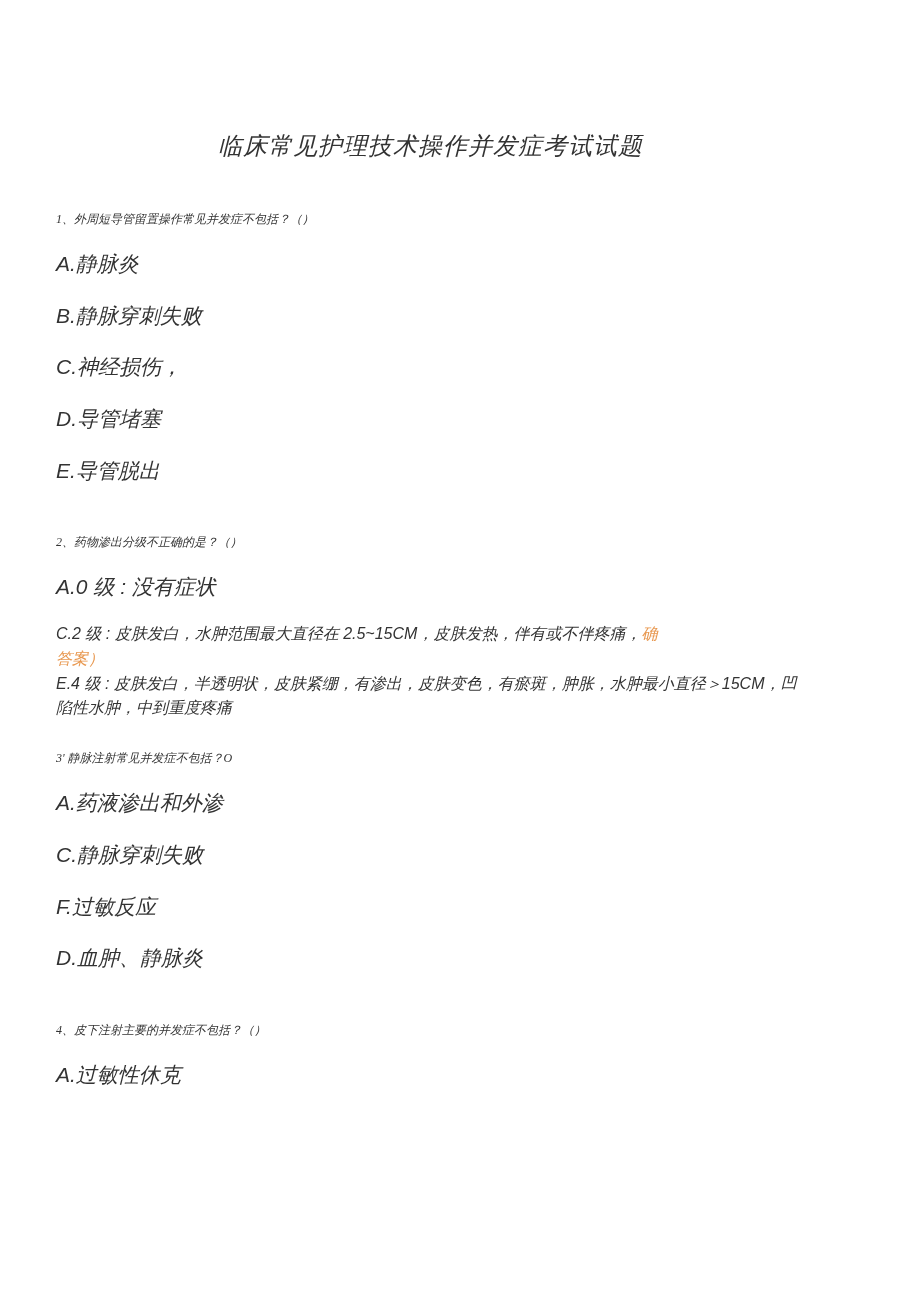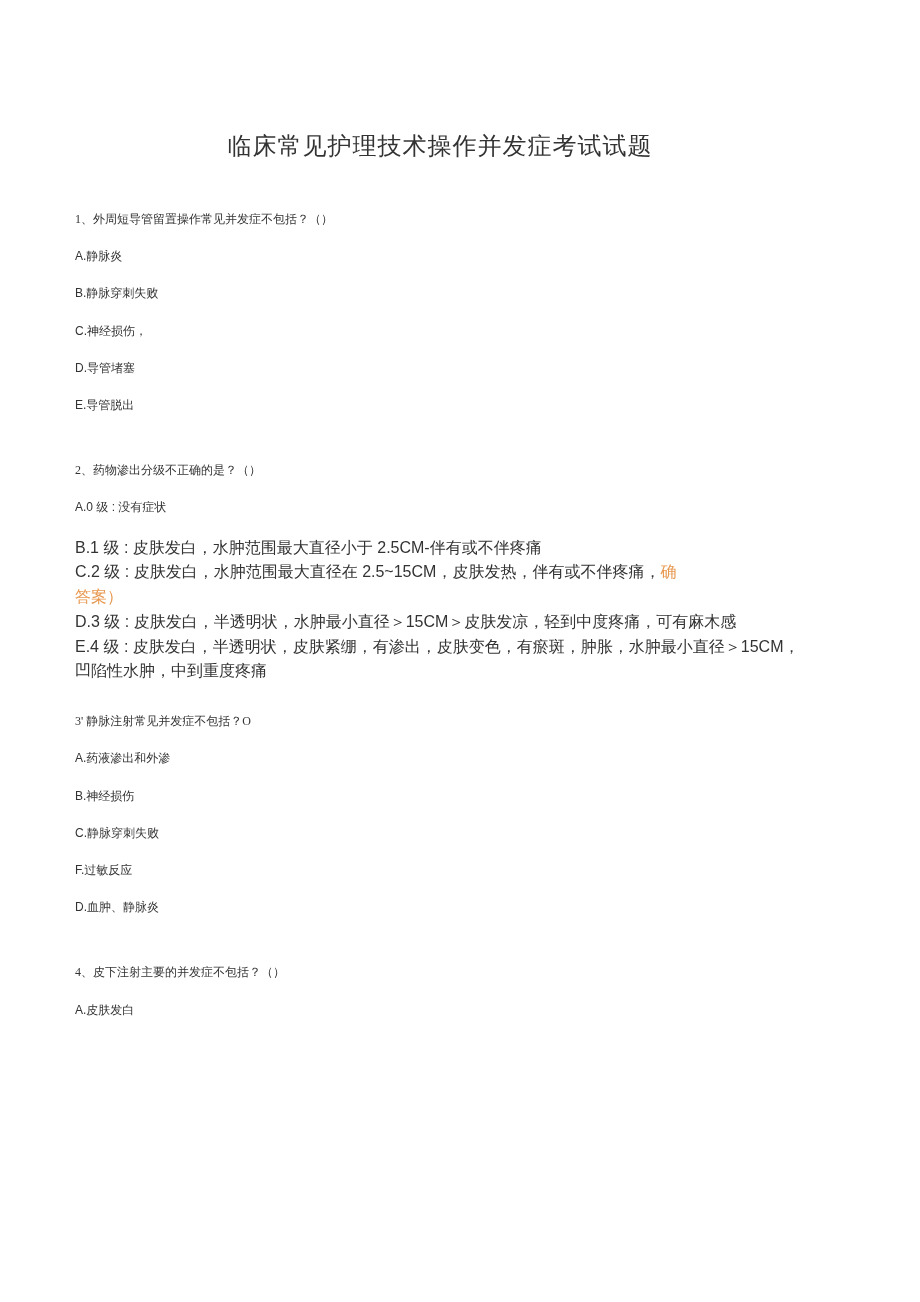--- a/index.html
+++ b/index.html
@@ -4,39 +4,40 @@
 <style>
   body {
     margin: 0;
     padding: 0;
     background: #ffffff;
     font-family: "SimSun", "宋体", serif;
     color: #333333;
     width: 920px;
   }
   .page {
-    padding: 130px 115px 60px 75px;
+    padding: 130px 115px 60px 56px;
     box-sizing: border-box;
+    font-style: italic;
   }
   .title {
     text-align: center;
     font-size: 24px;
     font-weight: normal;
     margin-bottom: 48px;
     font-family: "SimSun", "宋体", serif;
     letter-spacing: 1px;
   }
   .question {
     font-size: 12px;
     line-height: 1.6;
     margin-bottom: 18px;
     font-family: "SimSun", "宋体", serif;
   }
   .option {
-    font-size: 12px;
+    font-size: 21px;
     line-height: 1.6;
     margin-bottom: 18px;
     font-family: Arial, "SimSun", "宋体", sans-serif;
   }
   .option-compact {
     font-size: 16px;
     line-height: 1.55;
     margin-bottom: 0px;
     font-family: Arial, "SimSun", "宋体", sans-serif;
   }
@@ -58,35 +59,32 @@
   <div class="option">A.静脉炎</div>
   <div class="option">B.静脉穿刺失败</div>
   <div class="option">C.神经损伤，</div>
   <div class="option">D.导管堵塞</div>
   <div class="option">E.导管脱出</div>
 
   <div class="gap"></div>
 
   <div class="question">2、药物渗出分级不正确的是？（）</div>
   <div class="option">A.0 级 : 没有症状</div>
-  <div class="option-compact">B.1 级 : 皮肤发白，水肿范围最大直径小于 2.5CM-伴有或不伴疼痛</div>
   <div class="option-compact">
     <span>C.2 级 : 皮肤发白，水肿范围最大直径在 2.5~15CM，皮肤发热，伴有或不伴疼痛，</span><span class="orange">确</span>
   </div>
   <div class="option-compact orange">答案）</div>
-  <div class="option-compact">D.3 级 : 皮肤发白，半透明状，水肿最小直径＞15CM＞皮肤发凉，轻到中度疼痛，可有麻木感</div>
   <div class="option-compact">E.4 级 : 皮肤发白，半透明状，皮肤紧绷，有渗出，皮肤变色，有瘀斑，肿胀，水肿最小直径＞15CM，凹陷性水肿，中到重度疼痛</div>
 
   <div class="gap"></div>
 
   <div class="question">3' 静脉注射常见并发症不包括？O</div>
   <div class="option">A.药液渗出和外渗</div>
-  <div class="option">B.神经损伤</div>
   <div class="option">C.静脉穿刺失败</div>
   <div class="option">F.过敏反应</div>
   <div class="option">D.血肿、静脉炎</div>
 
   <div class="gap"></div>
 
   <div class="question">4、皮下注射主要的并发症不包括？（）</div>
-  <div class="option">A.皮肤发白</div>
+  <div class="option">A.过敏性休克</div>
 
 </div>
 
 </body></html>

